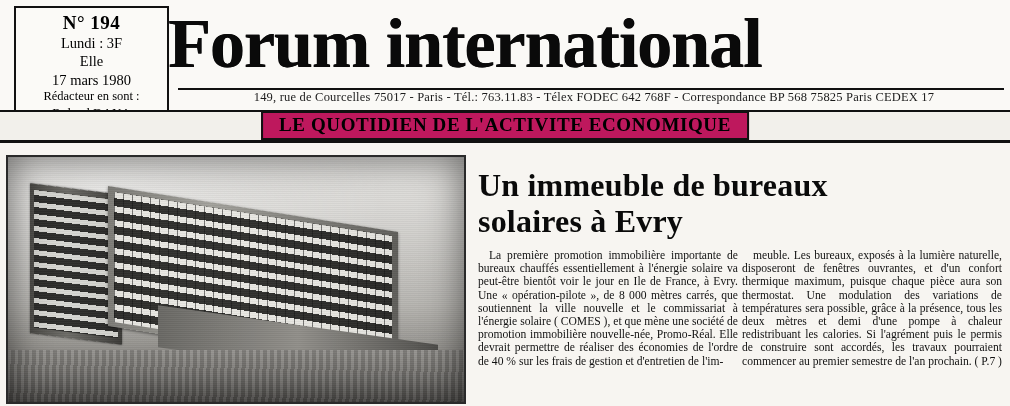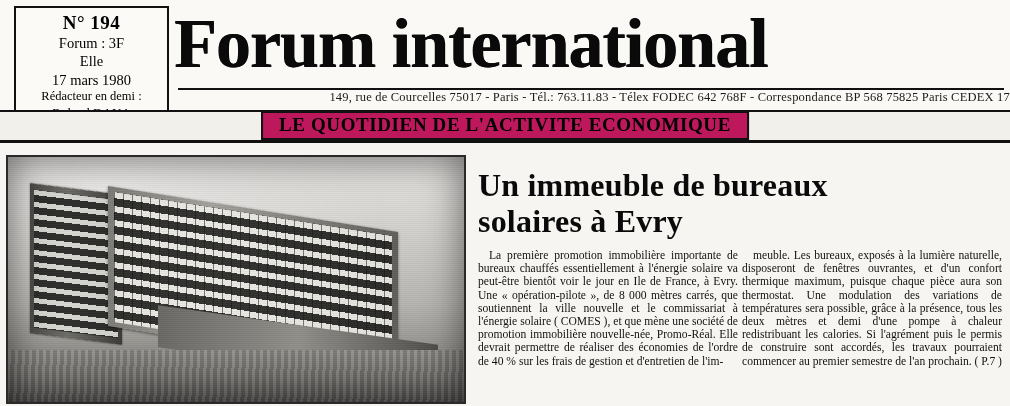--- a/index.html
+++ b/index.html
@@ -56,21 +56,21 @@
     font-size: 12.5px;
     line-height: 1.25;
   }
   .infobox .chief {
     font-size: 13px;
     line-height: 1.2;
   }
 
   .title-wrap {
     position: absolute;
-    left: 170px;
+    left: 164px;
     top: 2px;
     right: 0;
   }
   .paper-title {
     font-family: "Liberation Serif", serif;
     font-weight: bold;
     font-size: 70px;
     line-height: 84px;
     letter-spacing: -1px;
     white-space: nowrap;
@@ -87,21 +87,21 @@
     top: 88px;
     border-top: 2px solid #111;
   }
   .contact {
     position: absolute;
     left: 178px;
     right: 0;
     top: 90px;
     font-size: 12.5px;
     letter-spacing: 0.2px;
-    text-align: right;
+    text-align: center;
     color: #1b1b1b;
     white-space: nowrap;
     overflow: hidden;
   }
 
   .slogan-band {
     position: absolute;
     left: 0;
     right: 0;
     top: 110px;
@@ -268,24 +268,24 @@
 </style>
 </head>
 <body>
 
 <div class="page">
 
   <div class="masthead">
 
     <div class="infobox">
       <div class="issue">N° 194</div>
-      <div class="line">Forum : 3F</div>
+      <div class="line">Lundi : 3F</div>
       <div class="line">Elle</div>
       <div class="line">17 mars 1980</div>
-      <div class="small">Rédacteur en demi :</div>
+      <div class="small">Rédacteur en sont :</div>
       <div class="chief">Roland DANA</div>
     </div>
 
     <div class="title-wrap">
       <h1 class="paper-title">Forum international</h1>
     </div>
 
     <div class="contact-rule"></div>
     <div class="contact">149, rue de Courcelles 75017 - Paris - Tél.: 763.11.83 - Télex  FODEC 642 768F - Correspondance  BP 568  75825 Paris CEDEX 17</div>
 

